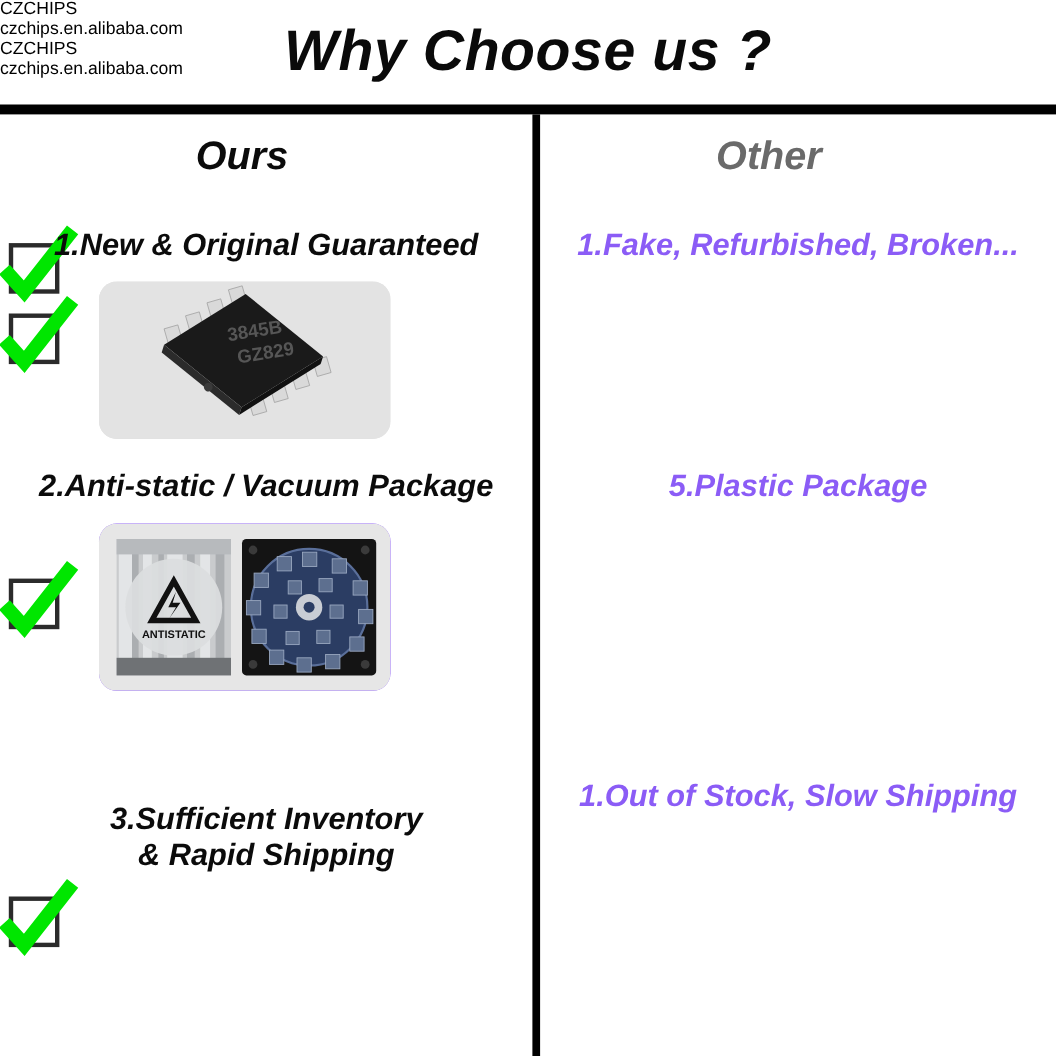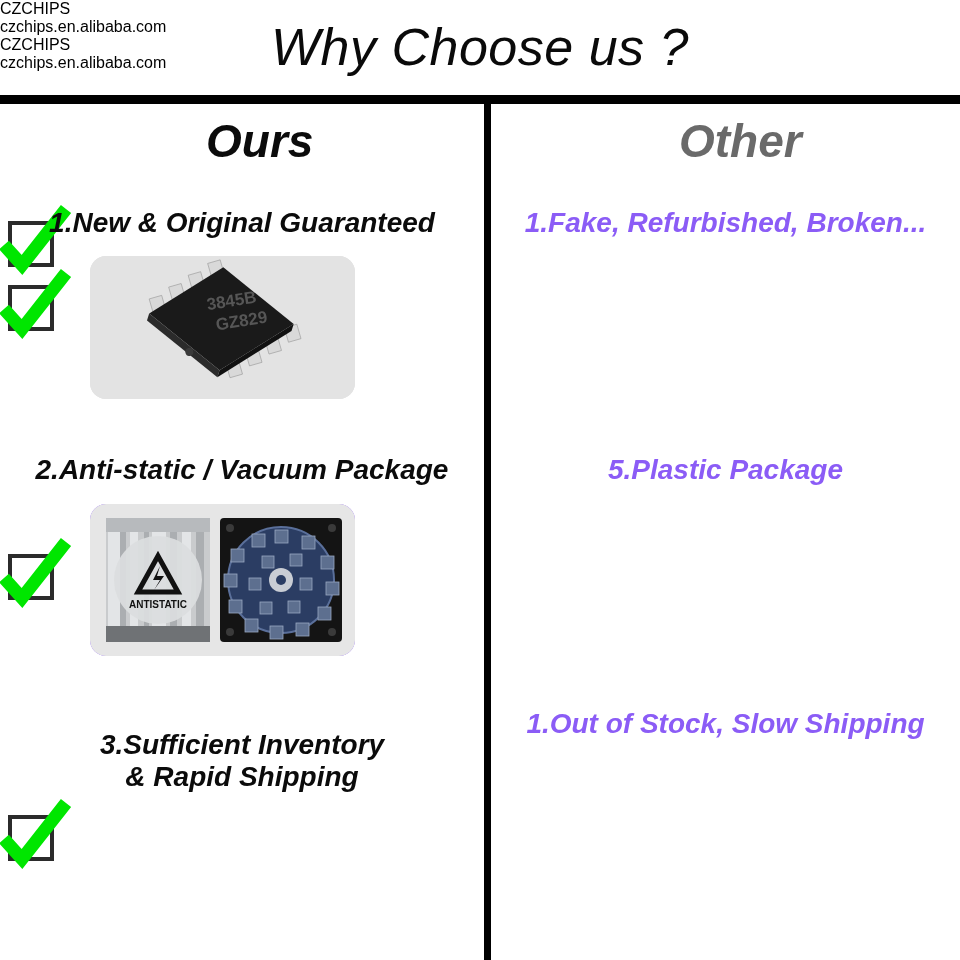--- a/index.html
+++ b/index.html
@@ -20,21 +20,21 @@
   .title-bar {
     position: absolute;
     left: 0; top: 0;
     width: 960px; height: 93px;
     display: flex;
     align-items: center;
     justify-content: center;
   }
   .title-text {
     font-size: 52px;
-    font-weight: normal;
+    font-weight: bold;
     font-style: italic;
     color: #0a0a0a;
     letter-spacing: 0.5px;
     line-height: 1;
   }
 
   
   .h-rule {
     position: absolute;
     left: 0; top: 95px;
@@ -54,26 +54,25 @@
     top: 104px;
     height: 76px;
   }
   .col-header.left  { left: 0px;   width: 484px; }
   .col-header.right { left: 491px; width: 375px; }
 
   .header-label {
     position: absolute;
     top: 50%;
     transform: translateY(-52%);
-    font-size: 46px;
+    font-size: 36px;
     font-weight: bold;
     font-style: italic;
     line-height: 1;
     white-space: nowrap;
-    margin-left: 28px;
   }
   .col-header.left  .header-label { left: 178px; color: #0b0b0b; }
   .col-header.right .header-label { left: 160px; color: #6a6a6a; }
 
   
   .mark {
     position: absolute;
     width: 46px;
     height: 46px;
   }
@@ -93,21 +92,21 @@
     height: 82px;
     overflow: visible;
   }
 
   
   .mark.hdr-left  { left: 8px;   top: 117px; }
 
   
   .row { position: absolute; left: 0; width: 960px; }
   .row-1 { top: 180px; height: 240px; }
-  .row-2 { top: 432px; height: 255px; }
+  .row-2 { top: 404px; height: 255px; }
   .row-3 { top: 675px; height: 285px; }
 
   .cell { position: absolute; top: 0; height: 100%; }
   .cell.left  { left: 0px;   width: 484px; }
   .cell.right { left: 491px; width: 469px; }
 
   .row-title {
     position: absolute;
     left: 0; right: 0;
     text-align: center;

